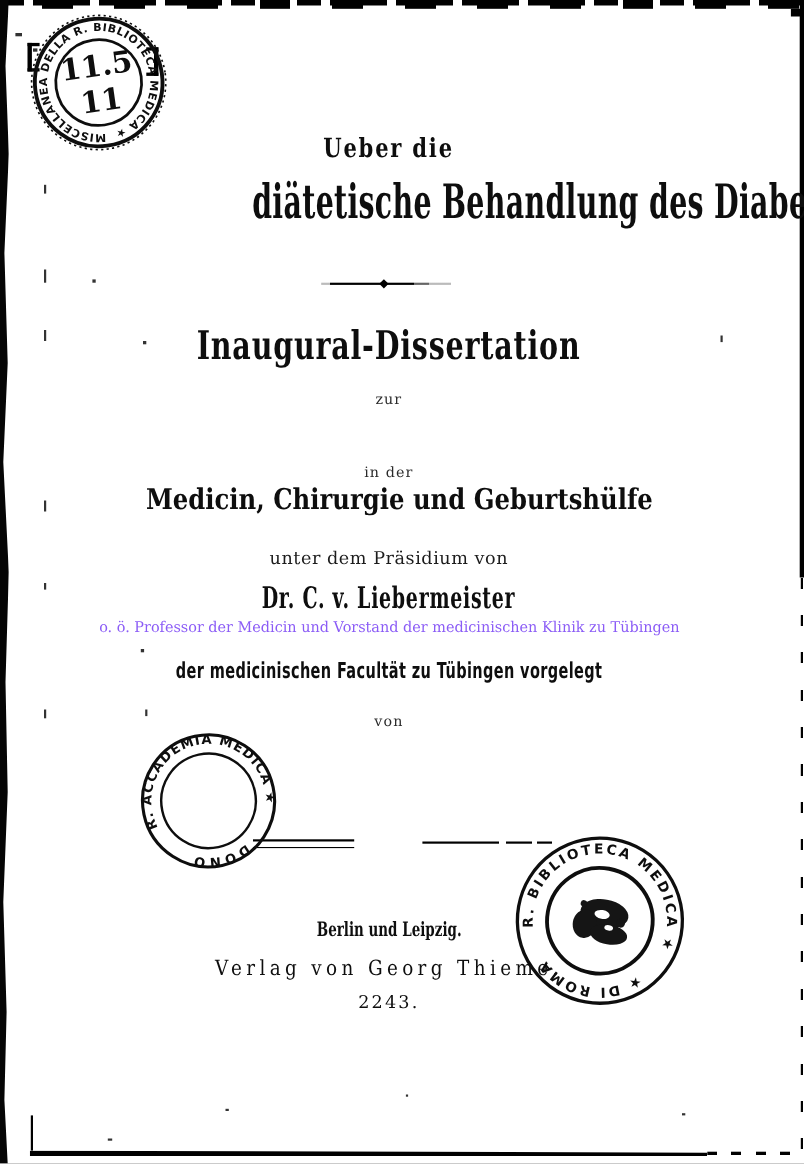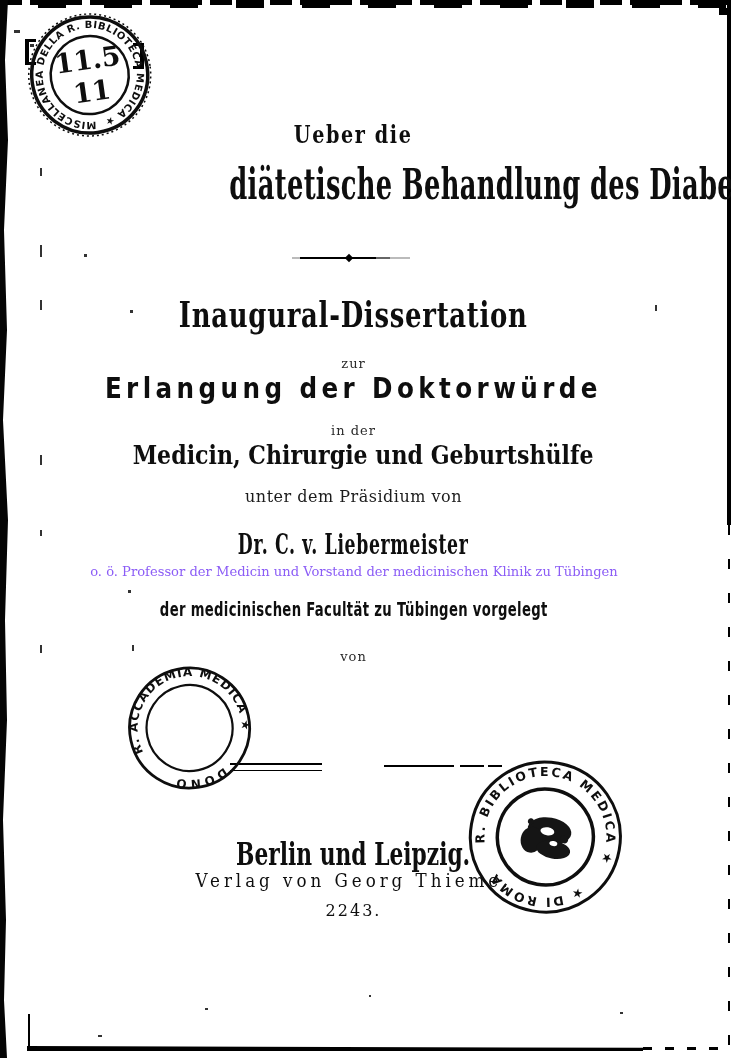--- a/index.html
+++ b/index.html
@@ -17,33 +17,33 @@
   .t-main .sx { transform:scaleX(0.60); letter-spacing:0.5px; }
   .t-inaug   { top:281px; font-size:36px; font-weight:bold; }
   .t-inaug .sx { transform:scaleX(0.72); letter-spacing:1px; }
   .t-small   { font-size:13px; color:#2a2a2a; letter-spacing:1px; }
   .t-zur     { top:344px; }
   .t-erlang  { top:360px; font-family:"DejaVu Sans", sans-serif; font-size:28px; font-weight:bold; }
   .t-erlang .sx { letter-spacing:5px; transform:scaleX(0.88); }
   .t-inder   { top:411px; }
   .t-medicin { top:428px; font-size:26px; font-weight:bold;padding-left:20px; }
   .t-medicin .sx { transform:scaleX(0.85); }
-  .t-praes   { top:475px; font-size:16px; letter-spacing:0.5px; color:#1c1c1c; }
+  .t-praes   { top:486px; font-size:16px; letter-spacing:0.5px; color:#1c1c1c; }
   .t-lieb    { top:517px; font-size:27px; font-weight:bold; }
   .t-lieb .sx { letter-spacing:1px; transform:scaleX(0.64); }
   .t-prof    { top:551px; font-size:13.5px; color:#8b5cf6; }
   .t-prof .sx { transform:scaleX(0.97); }
   .t-facul   { top:585px; font-family:"DejaVu Sans", sans-serif; font-size:20px; font-weight:bold; }
   .t-facul .sx { transform:scaleX(0.66); letter-spacing:0.5px; }
   .t-von     { top:637px; }
   .t-ernst   { top:656px; font-size:27px; font-weight:bold; }
   .t-ernst .sx { letter-spacing:1px; transform:scaleX(0.72); }
   .t-approb  { top:691px; font-size:13px; color:#242424; }
   .t-approb .sx { transform:scaleX(0.88); }
-  .t-berlin  { top:823px; font-size:32px; font-weight:bold; }
+  .t-berlin  { top:823px; font-size:18px; font-weight:bold; }
   .t-berlin .sx { transform:scaleX(0.68); }
   .t-verlag  { top:857px; font-size:19px; }
   .t-verlag .sx { letter-spacing:4.5px; transform:scaleX(0.88); }
   .t-year    { top:889px; font-size:16px; letter-spacing:2px; }
 
   .divider { position:absolute; top:257px; left:292px; width:118px; height:2px;
     background:linear-gradient(90deg,#0004 0 8px,#000 8px 84px,#0009 84px 98px,#0004 98px 118px); }
   .divider .diamond { position:absolute; left:54px; top:-2.5px; width:6px; height:6px;
     background:#000; transform:rotate(45deg); }
 
@@ -95,21 +95,20 @@
 
   <div class="line t-ueber"><span class="sx">Ueber die</span></div>
   <div class="line t-main"><span class="sx">diätetische Behandlung des Diabetes mellitus.</span></div>
 
   <div class="divider">
       <span class="diamond"></span>
     </div>
 
   <div class="line t-inaug"><span class="sx">Inaugural-Dissertation</span></div>
   <div class="line t-small t-zur"><span>zur</span></div>
-  <div class="line t-erlang"><span class="sx">Erlangung der Doktorwürde</span></div>
   <div class="line t-small t-inder"><span>in der</span></div>
   <div class="line t-medicin"><span class="sx">Medicin, Chirurgie und Geburtshülfe</span></div>
   <div class="line t-praes"><span>unter dem Präsidium von</span></div>
   <div class="line t-lieb"><span class="sx">Dr. C. v. Liebermeister</span></div>
   <div class="line t-prof"><span class="sx">o. ö. Professor der Medicin und Vorstand der medicinischen Klinik zu Tübingen</span></div>
   <div class="line t-facul"><span class="sx">der medicinischen Facultät zu Tübingen vorgelegt</span></div>
   <div class="line t-small t-von"><span>von</span></div>
 
   <div class="line t-berlin"><span class="sx">Berlin und Leipzig.</span></div>
   <div class="line t-verlag"><span class="sx">Verlag von Georg Thieme.</span></div>

